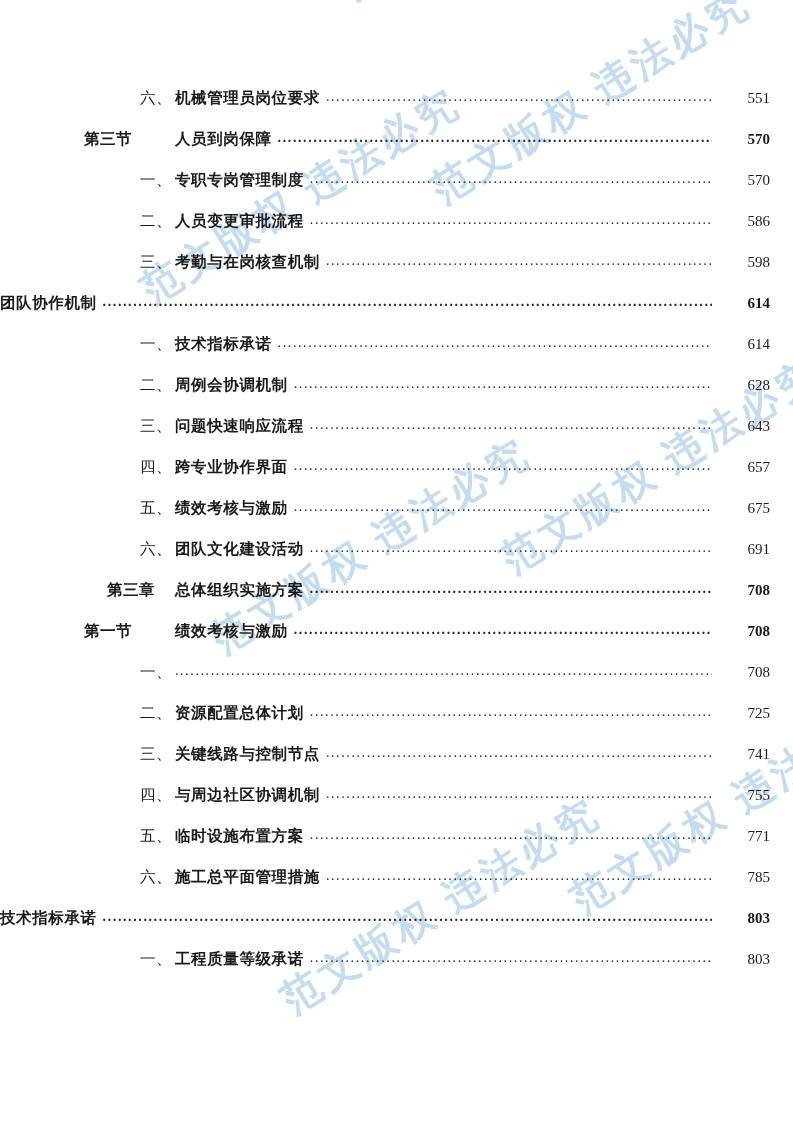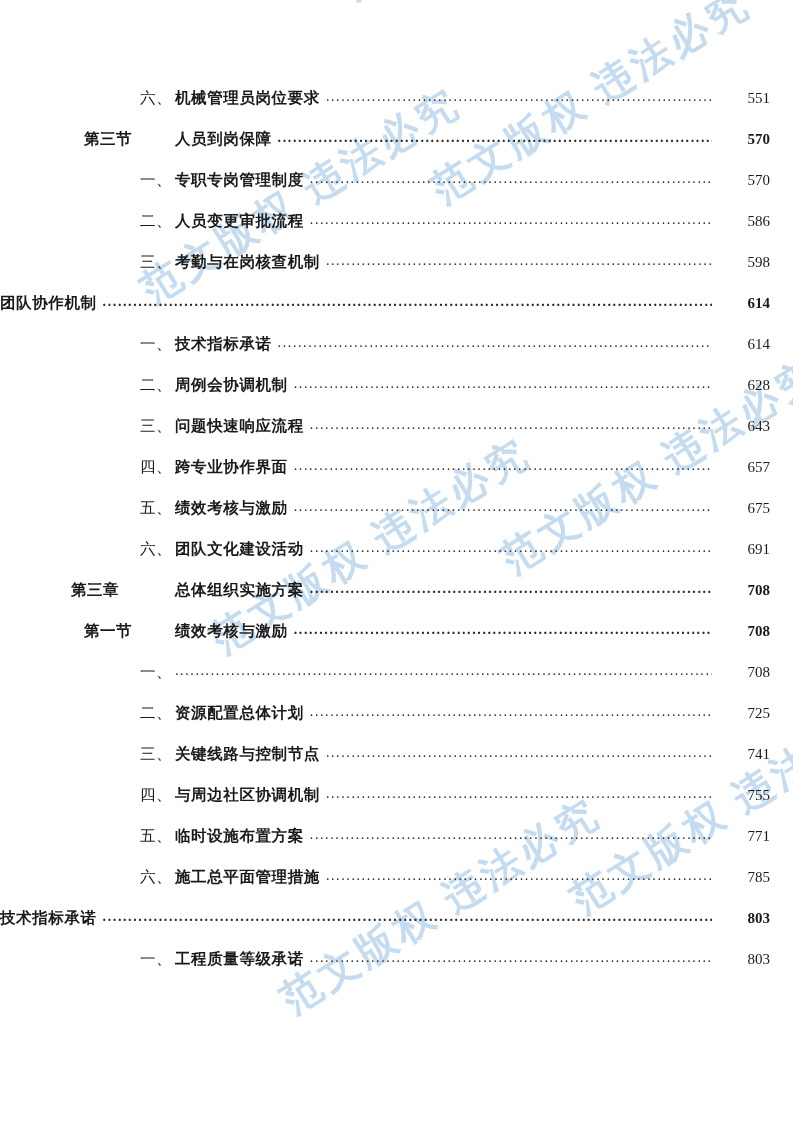--- a/index.html
+++ b/index.html
@@ -31,21 +31,21 @@
   }
   .toc-row {
     display: flex;
     align-items: baseline;
     height: 41px;
     font-size: 15.5px;
     color: #1a1a1a;
     white-space: nowrap;
   }
   
-  .lvl-chapter .label-col { width: 175px; padding-left: 71px; }
+  .lvl-chapter .label-col { width: 175px; padding-left: 107px; }
   .lvl-section .label-col { width: 175px; padding-left: 84px; }
   .lvl-item    .label-col { width: 175px; padding-left: 140px; }
 
   .label-col {
     box-sizing: border-box;
     flex: 0 0 auto;
     letter-spacing: 0.5px;
   }
   .title-col {
     flex: 0 0 auto;

